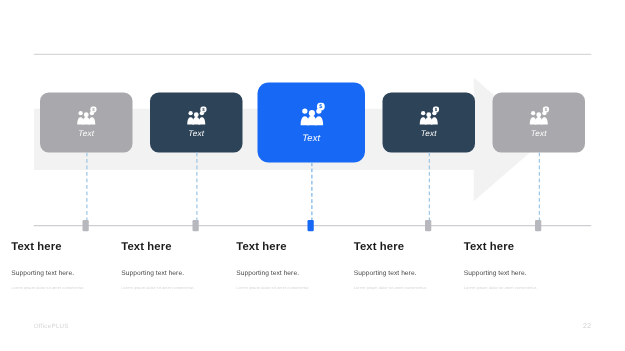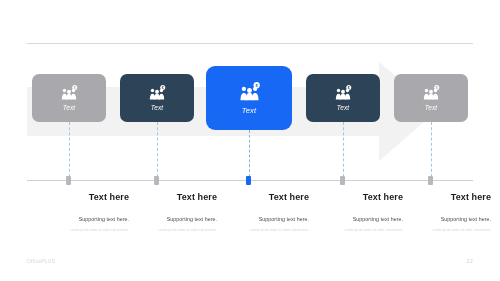--- a/index.html
+++ b/index.html
@@ -109,21 +109,21 @@
     background: #b6b8bd;
     border-radius: 1px;
   }
   .marker.active { background: #1668f5; }
 
   
   .caption {
     position: absolute;
     top: 193px;
     width: 120px;
-    text-align: right;
+    text-align: left;
   }
   .caption .title {
     font-size: 9px;
     font-weight: bold;
     color: #1c1c1e;
     letter-spacing: .1px;
     line-height: 1.1;
   }
   .caption .sub {
     margin-top: 13px;

